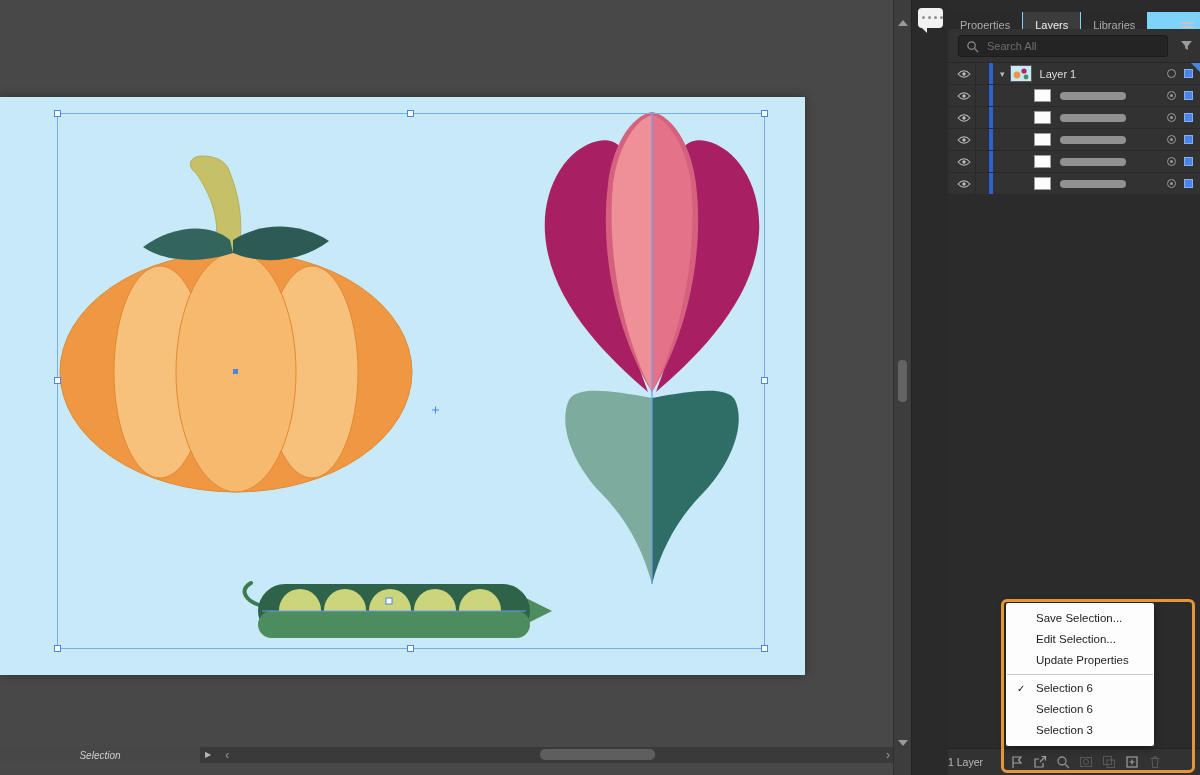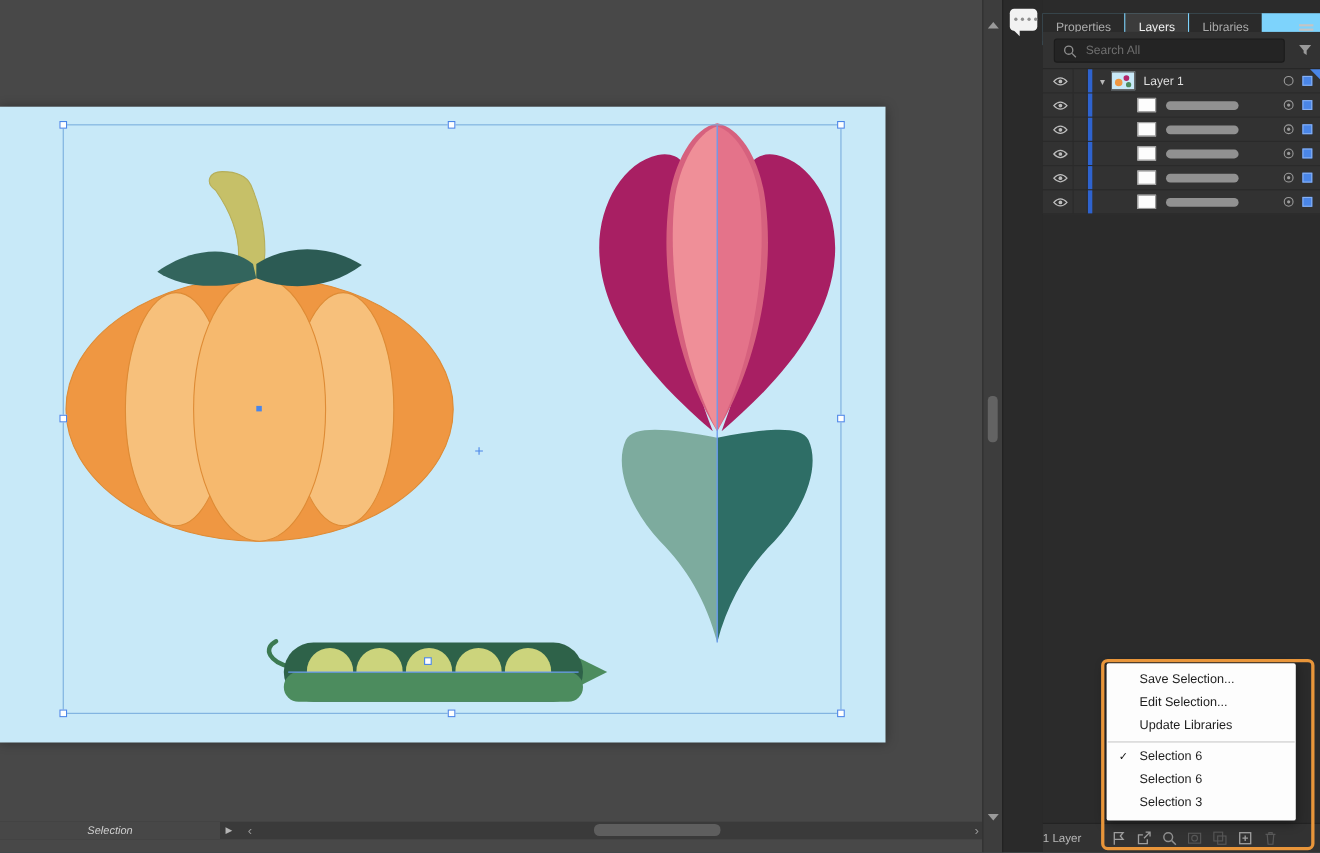--- a/index.html
+++ b/index.html
@@ -74,21 +74,21 @@
   .corner{position:absolute;right:0;top:0;width:0;height:0;border-left:9px solid transparent;border-top:9px solid #4a86e8;z-index:5;}
 
   .pfooter{position:absolute;left:0;bottom:0;width:252px;height:27px;background:#323232;border-top:1px solid #222;
            display:flex;align-items:center;box-sizing:border-box;}
   .count{margin-left:0;font-size:10.5px;color:#b8b8b8;white-space:nowrap;}
   .ficons{position:absolute;left:62px;right:5px;top:6px;display:flex;gap:9px;align-items:center;}
   .fic{color:#9e9e9e;display:flex;}
   .fic.dim{color:#585858;}
 
   
-  .popup{position:absolute;left:1006px;top:603px;width:172px;background:#fdfdfd;border-radius:2px;
+  .popup{position:absolute;left:1006px;top:603px;width:148px;background:#fdfdfd;border-radius:2px;
          box-shadow:0 2px 10px rgba(0,0,0,.45);padding:5px 0;z-index:40;}
   .mi{height:21px;line-height:21px;padding-left:30px;color:#1d1d1d;font-size:11.5px;position:relative;white-space:nowrap;}
   .mi .chk{position:absolute;left:11px;top:0;font-size:10px;color:#111;}
   .msep{height:1px;background:#c9c9c9;margin:3px 1px;}
   .hlbox{position:absolute;left:1001px;top:599px;width:188px;height:168px;border:3px solid #e8953a;
          border-radius:6px;z-index:50;pointer-events:none;}
 </style>
 </head>
 <body>
 
@@ -394,21 +394,21 @@
   </div>
 
   <div class="popup">
     <div class="mi">
       <span>Save Selection...</span>
     </div>
     <div class="mi">
       <span>Edit Selection...</span>
     </div>
     <div class="mi">
-      <span>Update Libraries</span>
+      <span>Update Properties</span>
     </div>
     <div class="msep"></div>
     <div class="mi">
       <span class="chk">✓</span>
       <span>Selection 6</span>
     </div>
     <div class="mi">
       <span>Selection 6</span>
     </div>
     <div class="mi">

